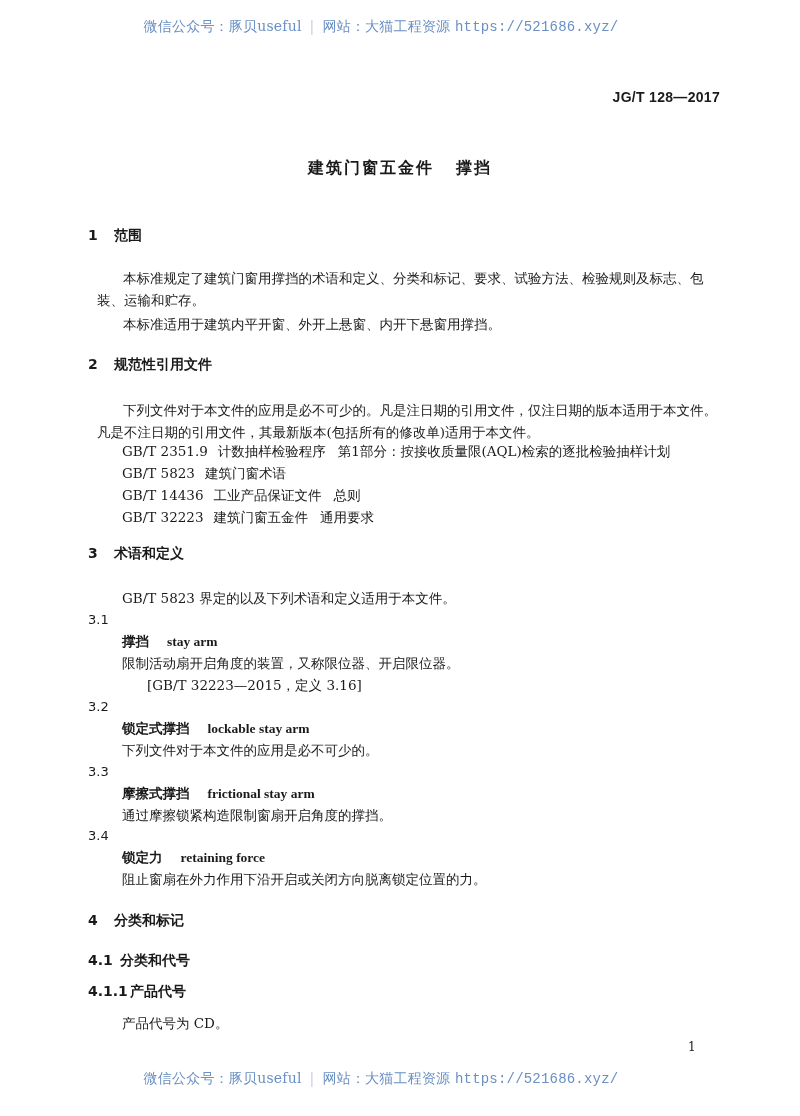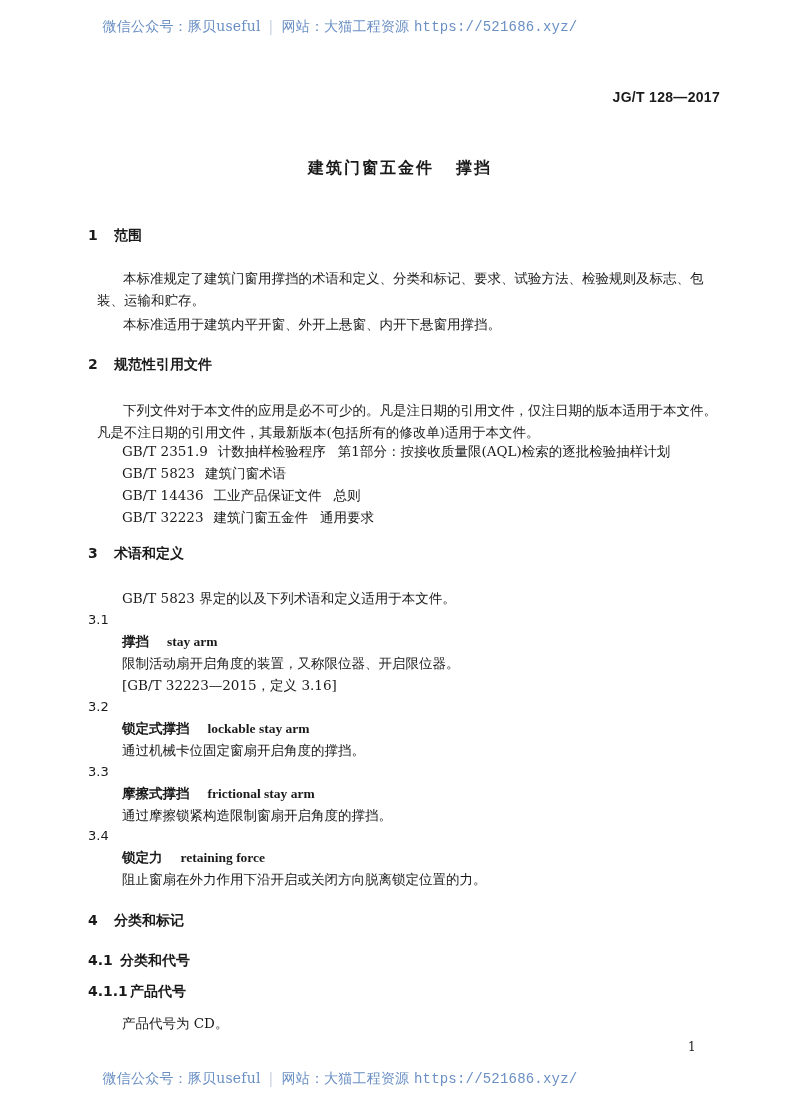--- a/index.html
+++ b/index.html
@@ -17,20 +17,21 @@
   }
   .watermark {
     position: absolute;
     left: 0;
     width: 680px;
     text-align: center;
     font-family: "DejaVu Serif", "Liberation Serif", serif;
     font-size: 14px;
     color: #6a8fc4;
     letter-spacing: 0.2px;
+    padding-left: 41px;
   }
   .watermark .sep {
     color: #c3cfe0;
     margin: 0 8px;
   }
   .watermark .url {
     font-family: "Liberation Mono", "DejaVu Sans Mono", monospace;
   }
   .wm-top { top: 18px; }
   .wm-bottom { top: 1070px; }
@@ -143,27 +144,27 @@
 <div class="h1" style="top:545px;">
   <span class="num">3</span><span>术语和定义</span>
 </div>
 <div class="line" style="top:590px;">GB/T 5823 界定的以及下列术语和定义适用于本文件。</div>
 
 <div class="clause-no" style="top:612px;">3.1</div>
 <div class="term" style="top:633px;">
   <span class="zh">撑挡</span><span class="en">stay arm</span>
 </div>
 <div class="line" style="top:655px;">限制活动扇开启角度的装置，又称限位器、开启限位器。</div>
-<div class="line" style="top:677px;">[GB/T 32223—2015，定义 3.16]</div>
+<div class="line" style="top:677px;margin-left:25px;">[GB/T 32223—2015，定义 3.16]</div>
 
 <div class="clause-no" style="top:699px;">3.2</div>
 <div class="term" style="top:720px;">
   <span class="zh">锁定式撑挡</span><span class="en">lockable stay arm</span>
 </div>
-<div class="line" style="top:742px;">通过机械卡位固定窗扇开启角度的撑挡。</div>
+<div class="line" style="top:742px;">下列文件对于本文件的应用是必不可少的。</div>
 
 <div class="clause-no" style="top:764px;">3.3</div>
 <div class="term" style="top:785px;">
   <span class="zh">摩擦式撑挡</span><span class="en">frictional stay arm</span>
 </div>
 <div class="line" style="top:807px;">通过摩擦锁紧构造限制窗扇开启角度的撑挡。</div>
 
 <div class="clause-no" style="top:828px;">3.4</div>
 <div class="term" style="top:849px;">
   <span class="zh">锁定力</span><span class="en">retaining force</span>

